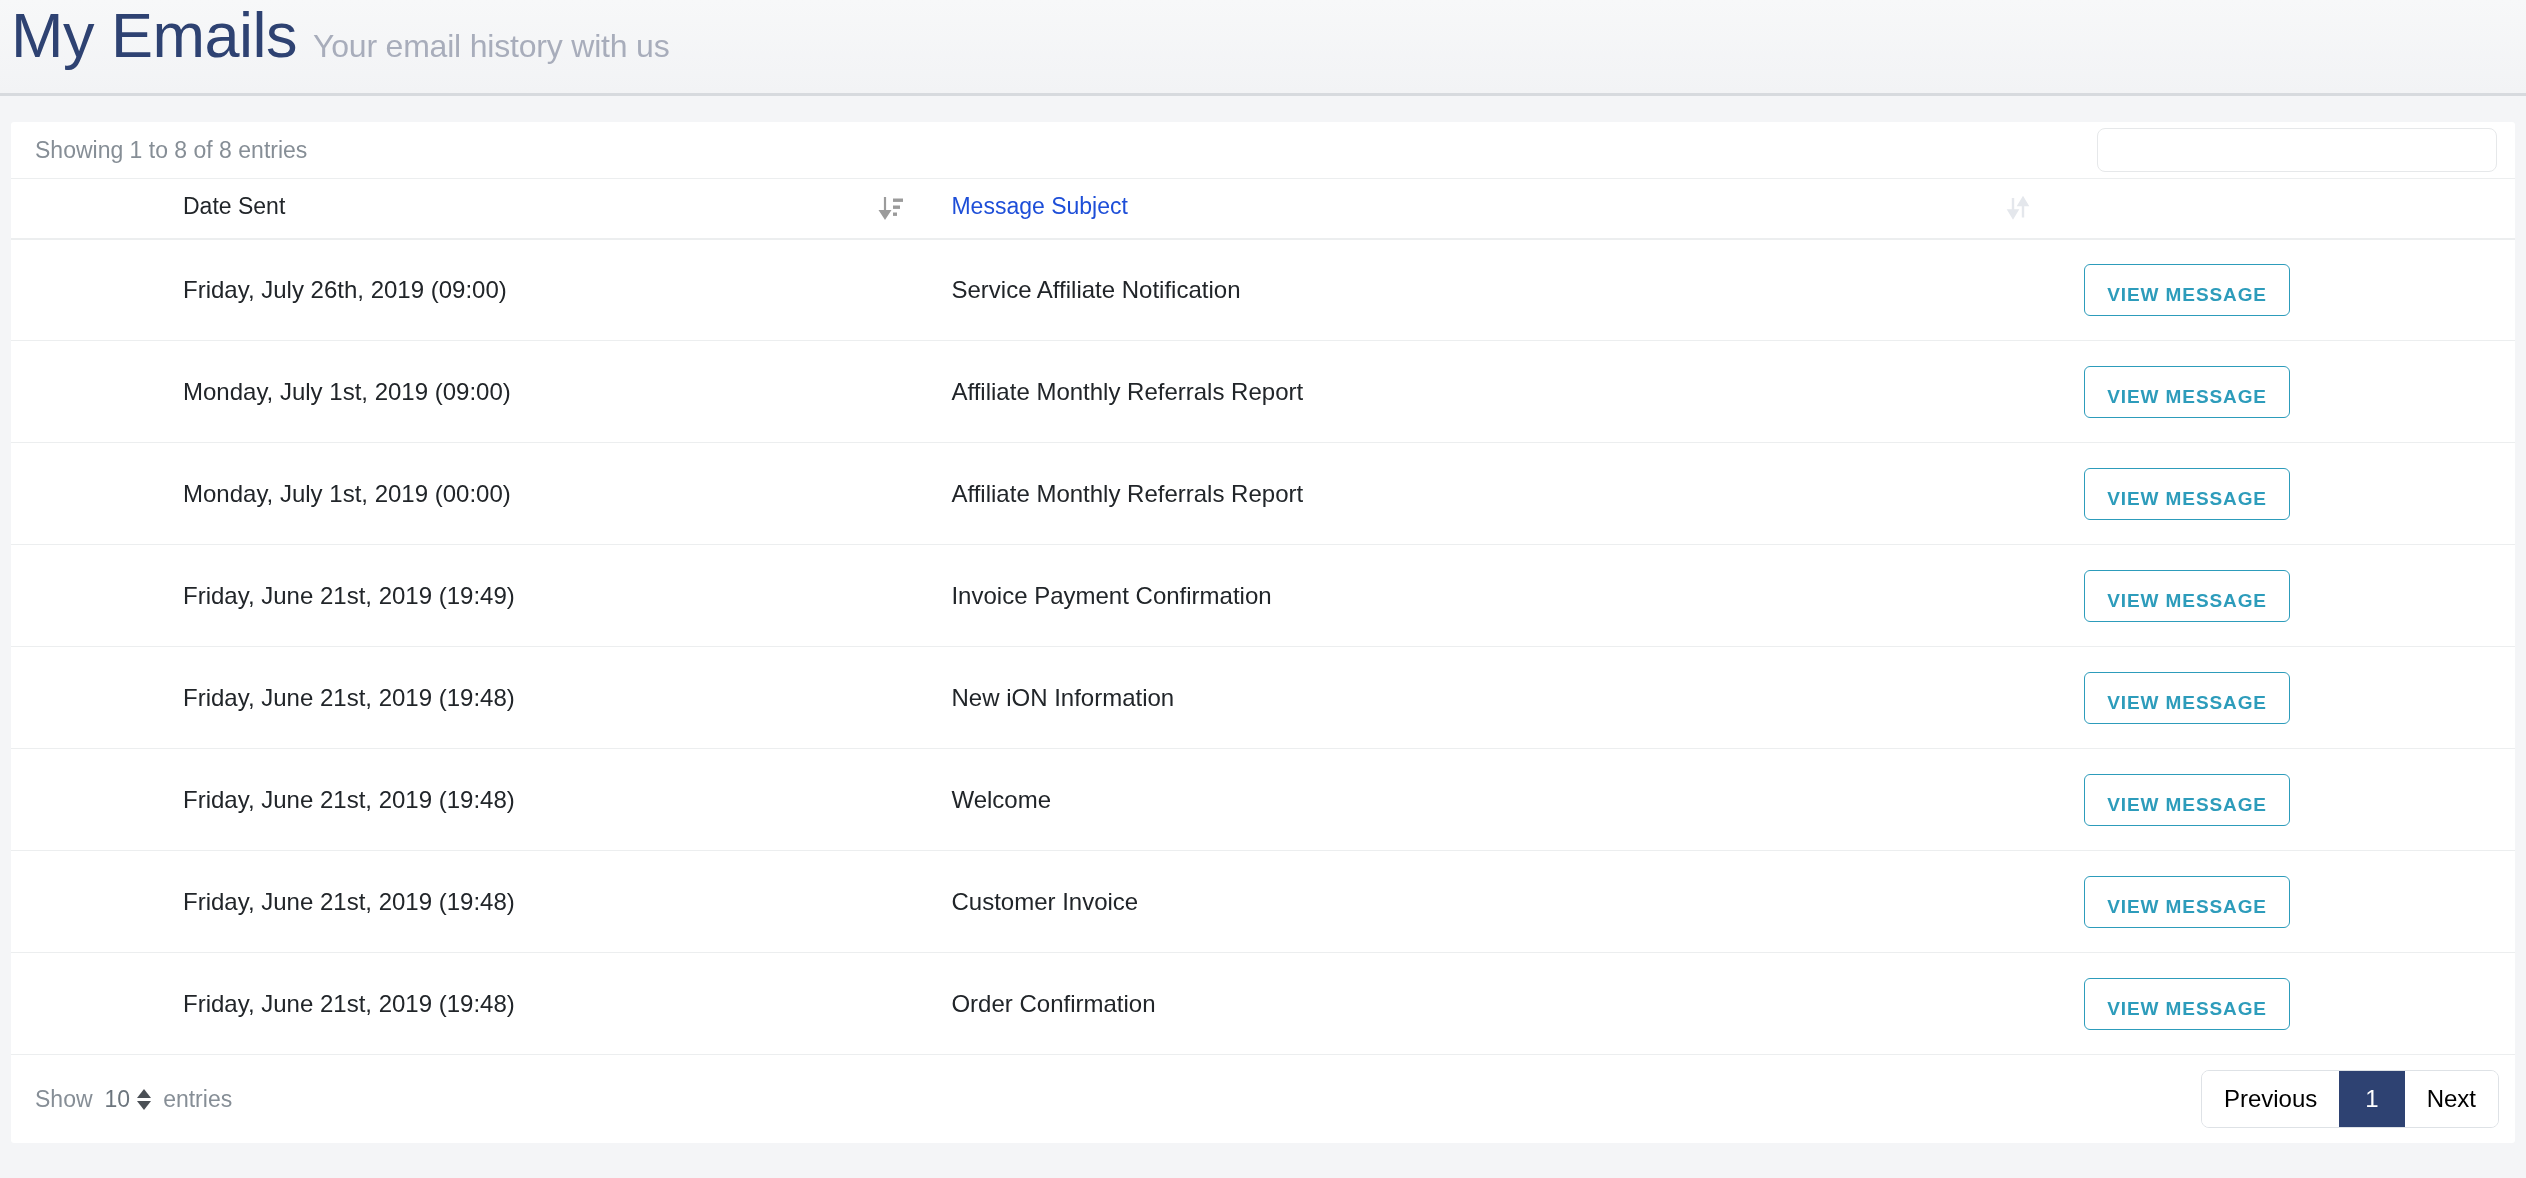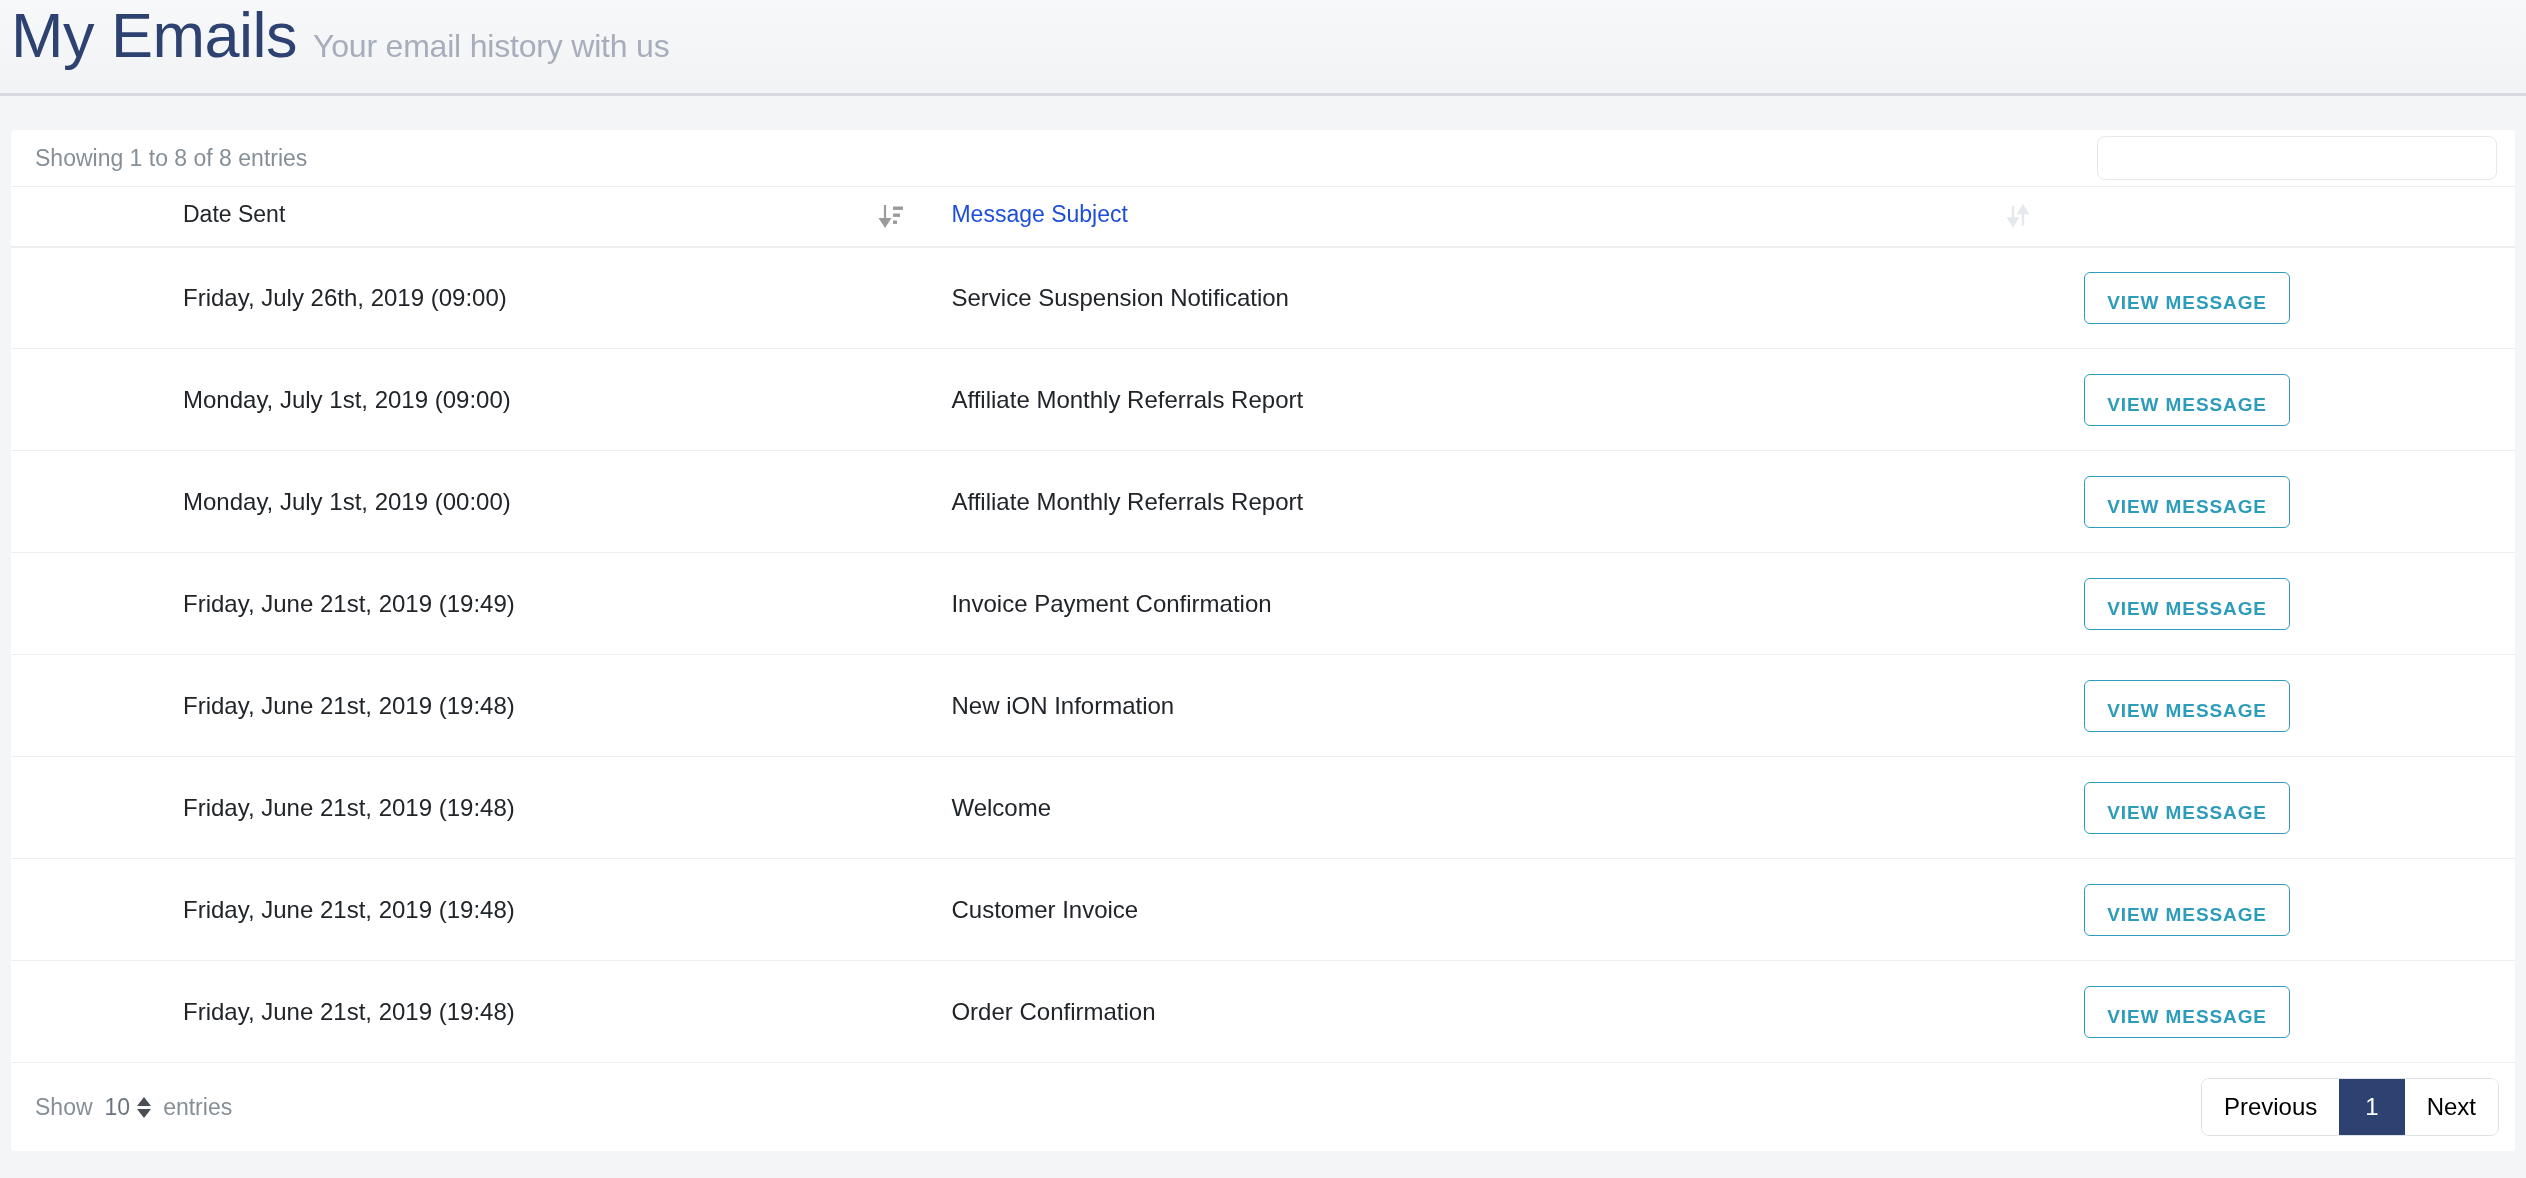--- a/index.html
+++ b/index.html
@@ -34,21 +34,21 @@
     font-weight: 400;
     color: #a8adbb;
     margin-left: 16px;
     letter-spacing: -0.2px;
   }
 
   
   .card {
     position: absolute;
     left: 11px;
-    top: 130px;
+    top: 122px;
     width: 2504px;
     background: #ffffff;
     border-radius: 3px;
   }
 
   
   .table-top {
     height: 56px;
     display: flex;
     align-items: center;
@@ -239,21 +239,21 @@
           <th class="th-actions">
             <div class="th-inner">
                 <span class="th-label"></span>
               </div>
           </th>
         </tr>
       </thead>
       <tbody>
           <tr>
             <td class="cell-date">Friday, July 26th, 2019 (09:00)</td>
-            <td class="cell-subject">Service Suspension Notification</td>
+            <td class="cell-subject">Service Affiliate Notification</td>
             <td class="cell-action"><span class="btn-view">VIEW MESSAGE</span></td>
           </tr>
           <tr>
             <td class="cell-date">Monday, July 1st, 2019 (09:00)</td>
             <td class="cell-subject">Affiliate Monthly Referrals Report</td>
             <td class="cell-action"><span class="btn-view">VIEW MESSAGE</span></td>
           </tr>
           <tr>
             <td class="cell-date">Monday, July 1st, 2019 (00:00)</td>
             <td class="cell-subject">Affiliate Monthly Referrals Report</td>

